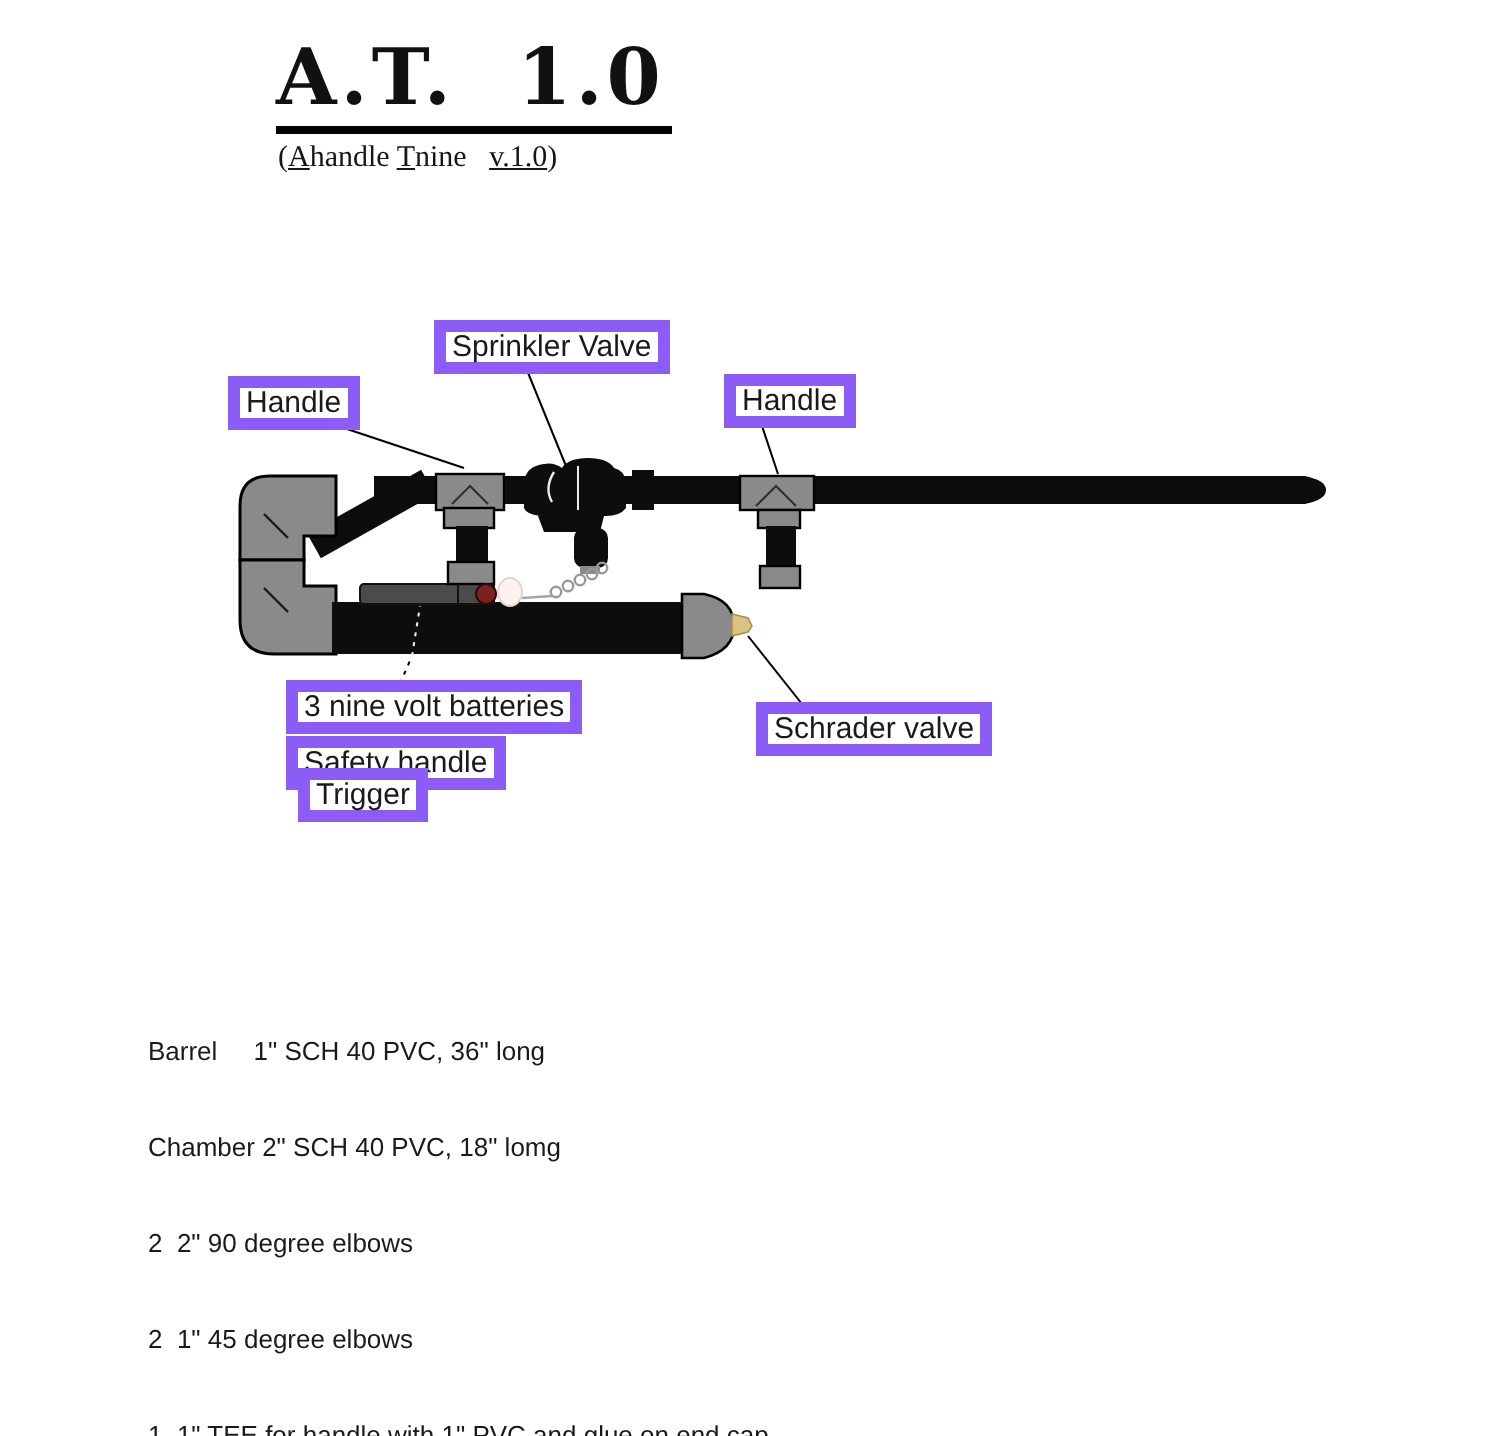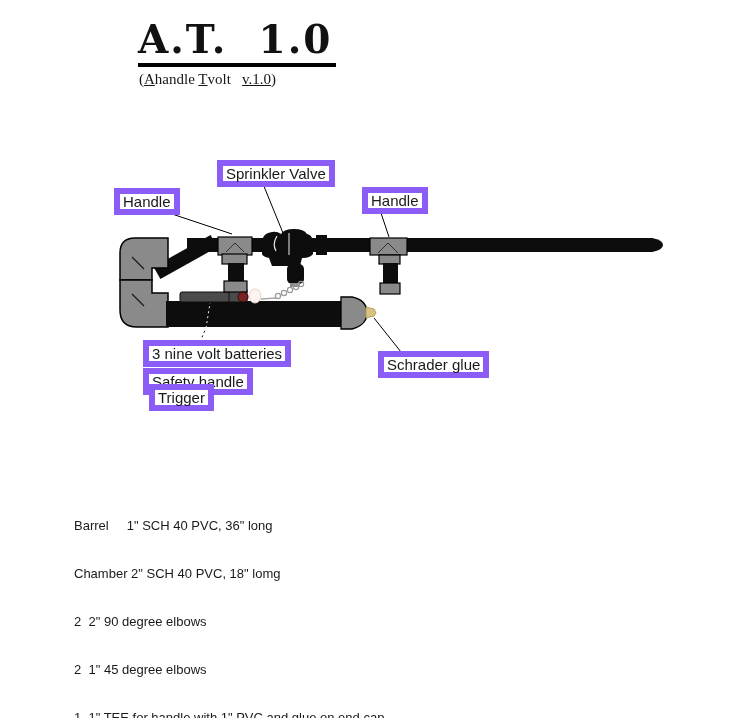--- a/index.html
+++ b/index.html
@@ -18,21 +18,21 @@
   .parts{position:absolute;left:74px;top:486px;font-size:13px;line-height:16px;
          white-space:pre;color:#1a1a1a;}
 </style>
 </head>
 <body>
 
 <div class="page">
 
   <div class="title-block">
     <div class="main-title">A.T.  1.0</div>
-    <div class="subtitle"><span>(</span><span class="u">A</span><span>handle </span><span class="u">T</span><span>volt   </span><span class="u">v.1.0</span><span>)</span></div>
+    <div class="subtitle"><span>(</span><span class="u">A</span><span>handle </span><span class="u">T</span><span>nine   </span><span class="u">v.1.0</span><span>)</span></div>
   </div>
 
   <svg class="diagram" width="754" height="718" viewBox="0 0 754 718">
 
     <line x1="157" y1="273" x2="214" y2="241" style="stroke:var(--pipe_black);stroke-width:14"></line>
 
     <path d="M120,280 L120,253 Q120,238 135,238 L168,238 L168,268 L152,268 L152,280 Z" style="fill:var(--fitting_gray);stroke:#000;stroke-width:1.5"></path>
     <path d="M120,280 L152,280 L152,293 L168,293 L168,327 L137,327 Q120,327 120,310 Z" style="fill:var(--fitting_gray);stroke:#000;stroke-width:1.5"></path>
     <path d="M132,257 L144,269" style="stroke:#1a1a1a;stroke-width:1.2;fill:none"></path>
     <path d="M132,294 L144,306" style="stroke:#1a1a1a;stroke-width:1.2;fill:none"></path>
@@ -87,21 +87,21 @@
     <line x1="196" y1="351" x2="206" y2="328" style="stroke:#000;stroke-width:1;stroke-dasharray:2 3"></line>
     <line x1="206" y1="328" x2="210" y2="303" style="stroke:#f5f5f5;stroke-width:1;stroke-dasharray:2 3"></line>
   </svg>
 
   <div class="lbl" style="left:217px;top:160px">Sprinkler Valve</div>
   <div class="lbl" style="left:114px;top:188px">Handle</div>
   <div class="lbl" style="left:362px;top:187px">Handle</div>
   <div class="lbl" style="left:143px;top:340px">3 nine volt batteries</div>
   <div class="lbl" style="left:143px;top:368px">Safety handle</div>
   <div class="lbl" style="left:149px;top:384px">Trigger</div>
-  <div class="lbl" style="left:378px;top:351px">Schrader glue</div>
+  <div class="lbl" style="left:378px;top:351px">Schrader valve</div>
 
   <div class="parts">
     <div>Barrel     1" SCH 40 PVC, 36" long</div>
     <div>Chamber 2" SCH 40 PVC, 18" lomg</div>
     <div>2  2" 90 degree elbows</div>
     <div>2  1" 45 degree elbows</div>
     <div>1  1" TEE for handle with 1" PVC and glue on end cap</div>
     
   </div>
 

